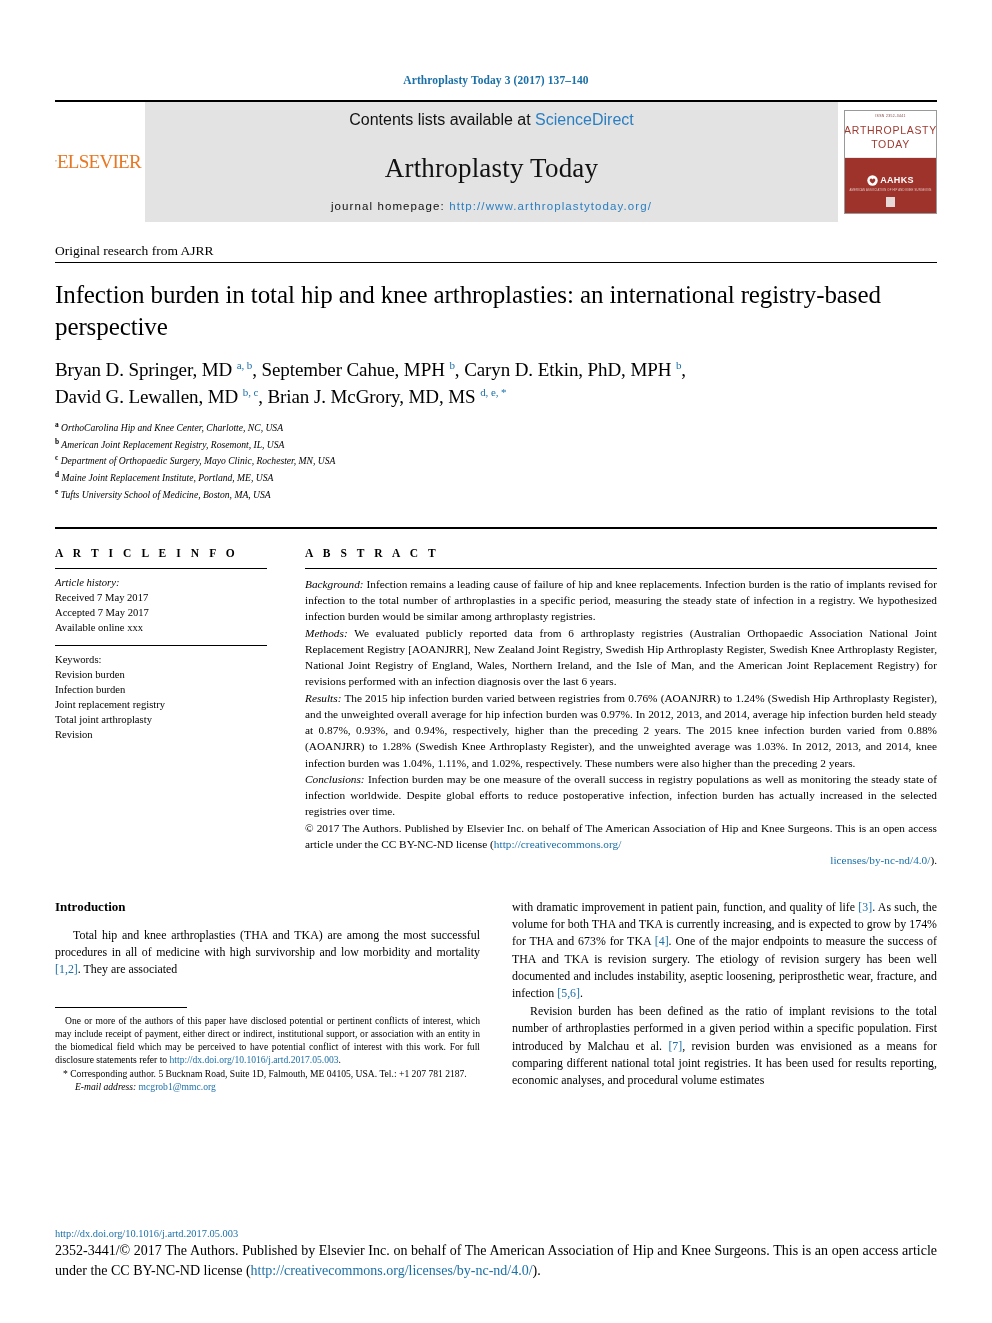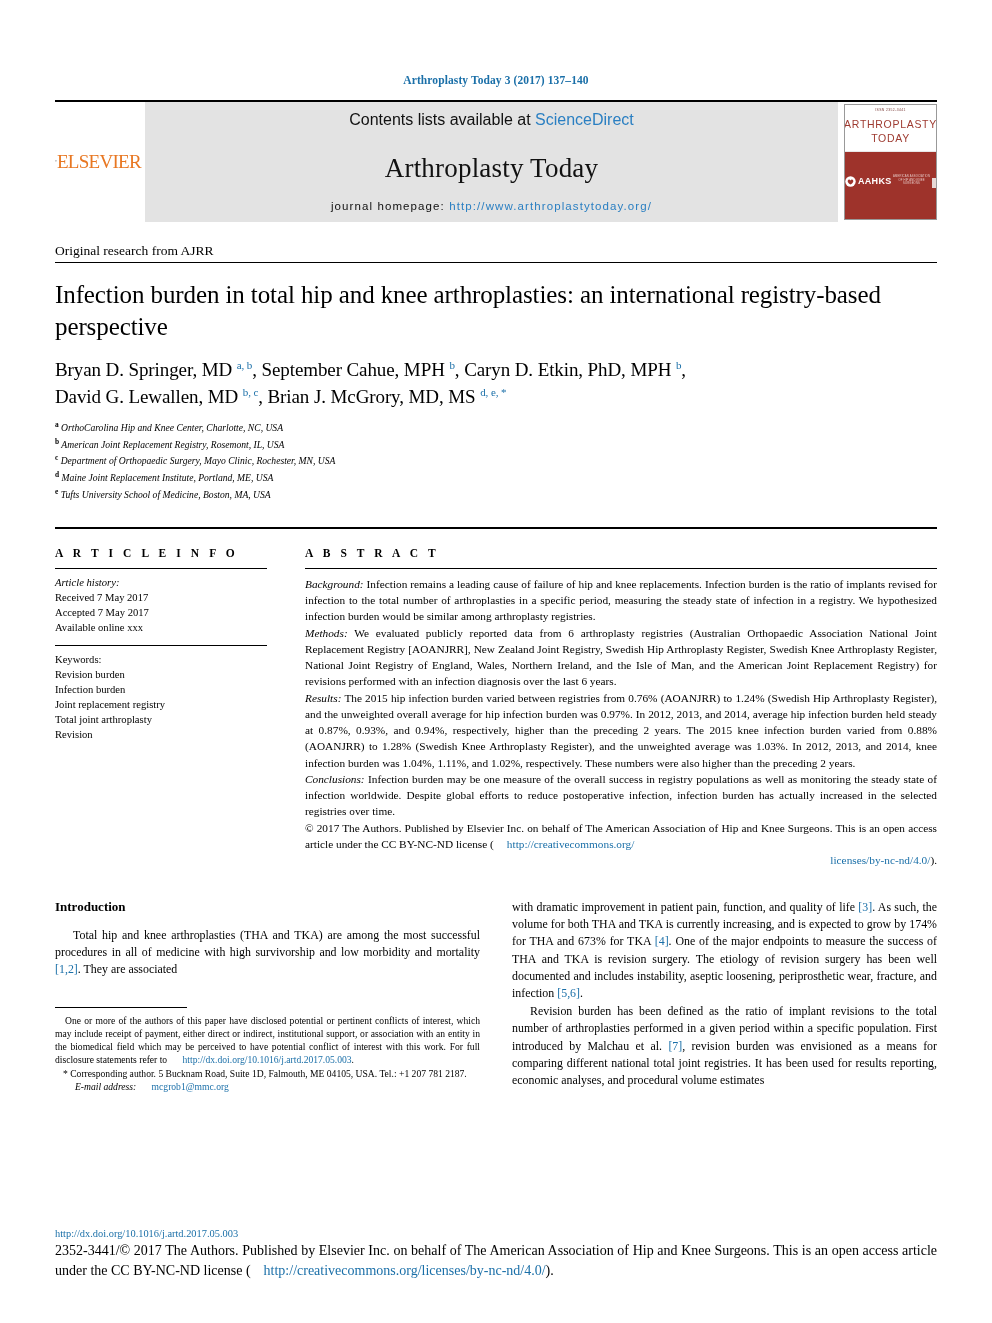--- a/index.html
+++ b/index.html
@@ -96,21 +96,21 @@
   .homepage-line .url { color: #2a7fc2; }
 
   .cover-thumb {
     flex: 0 0 93px;
     width: 93px;
     border: 1px solid #999;
     background: #404040;
     display: flex;
     flex-direction: column;
     align-self: center;
-    height: 116px;
+    height: 104px;
     overflow: hidden;
   }
   .cover-top {
     background: #fff;
     height: 47px;
     display: flex;
     flex-direction: column;
     align-items: center;
     justify-content: center;
     border-bottom: 1px solid #e8e8e8;
@@ -129,21 +129,21 @@
     color: #9e3a30;
     font-size: 10.5px;
     letter-spacing: 0.7px;
     line-height: 1.25;
   }
   .cover-title1 { margin-top: 7px; }
   .cover-body {
     background: #9e332b;
     flex: 1;
     display: flex;
-    flex-direction: row;
+    flex-direction: column;
     align-items: center;
     justify-content: flex-end;
     padding-bottom: 5px;
   }
   .aahks {
     display: flex;
     align-items: center;
     gap: 2px;
     margin-bottom: 3px;
   }
@@ -250,21 +250,21 @@
     line-height: 1.44;
     text-align: justify;
     padding-top: 7px;
   }
   .abs-body p { margin: 0; }
   .abs-body .lbl { font-style: italic; }
   .copyright {
     margin-top: 1px;
     text-align: justify;
   }
-  .lnk { color: #1a6fa8; text-decoration: none; word-break: break-all; margin-left: 13px; }
+  .lnk { color: #1a6fa8; text-decoration: none; word-break: break-all; }
   .right-al { text-align: right; display: block; }
 
   
   .body-cols {
     margin-top: 30px;
     display: flex;
     gap: 32px;
   }
   .bcol { flex: 1 1 50%; width: 50%; }
   .h2 {

